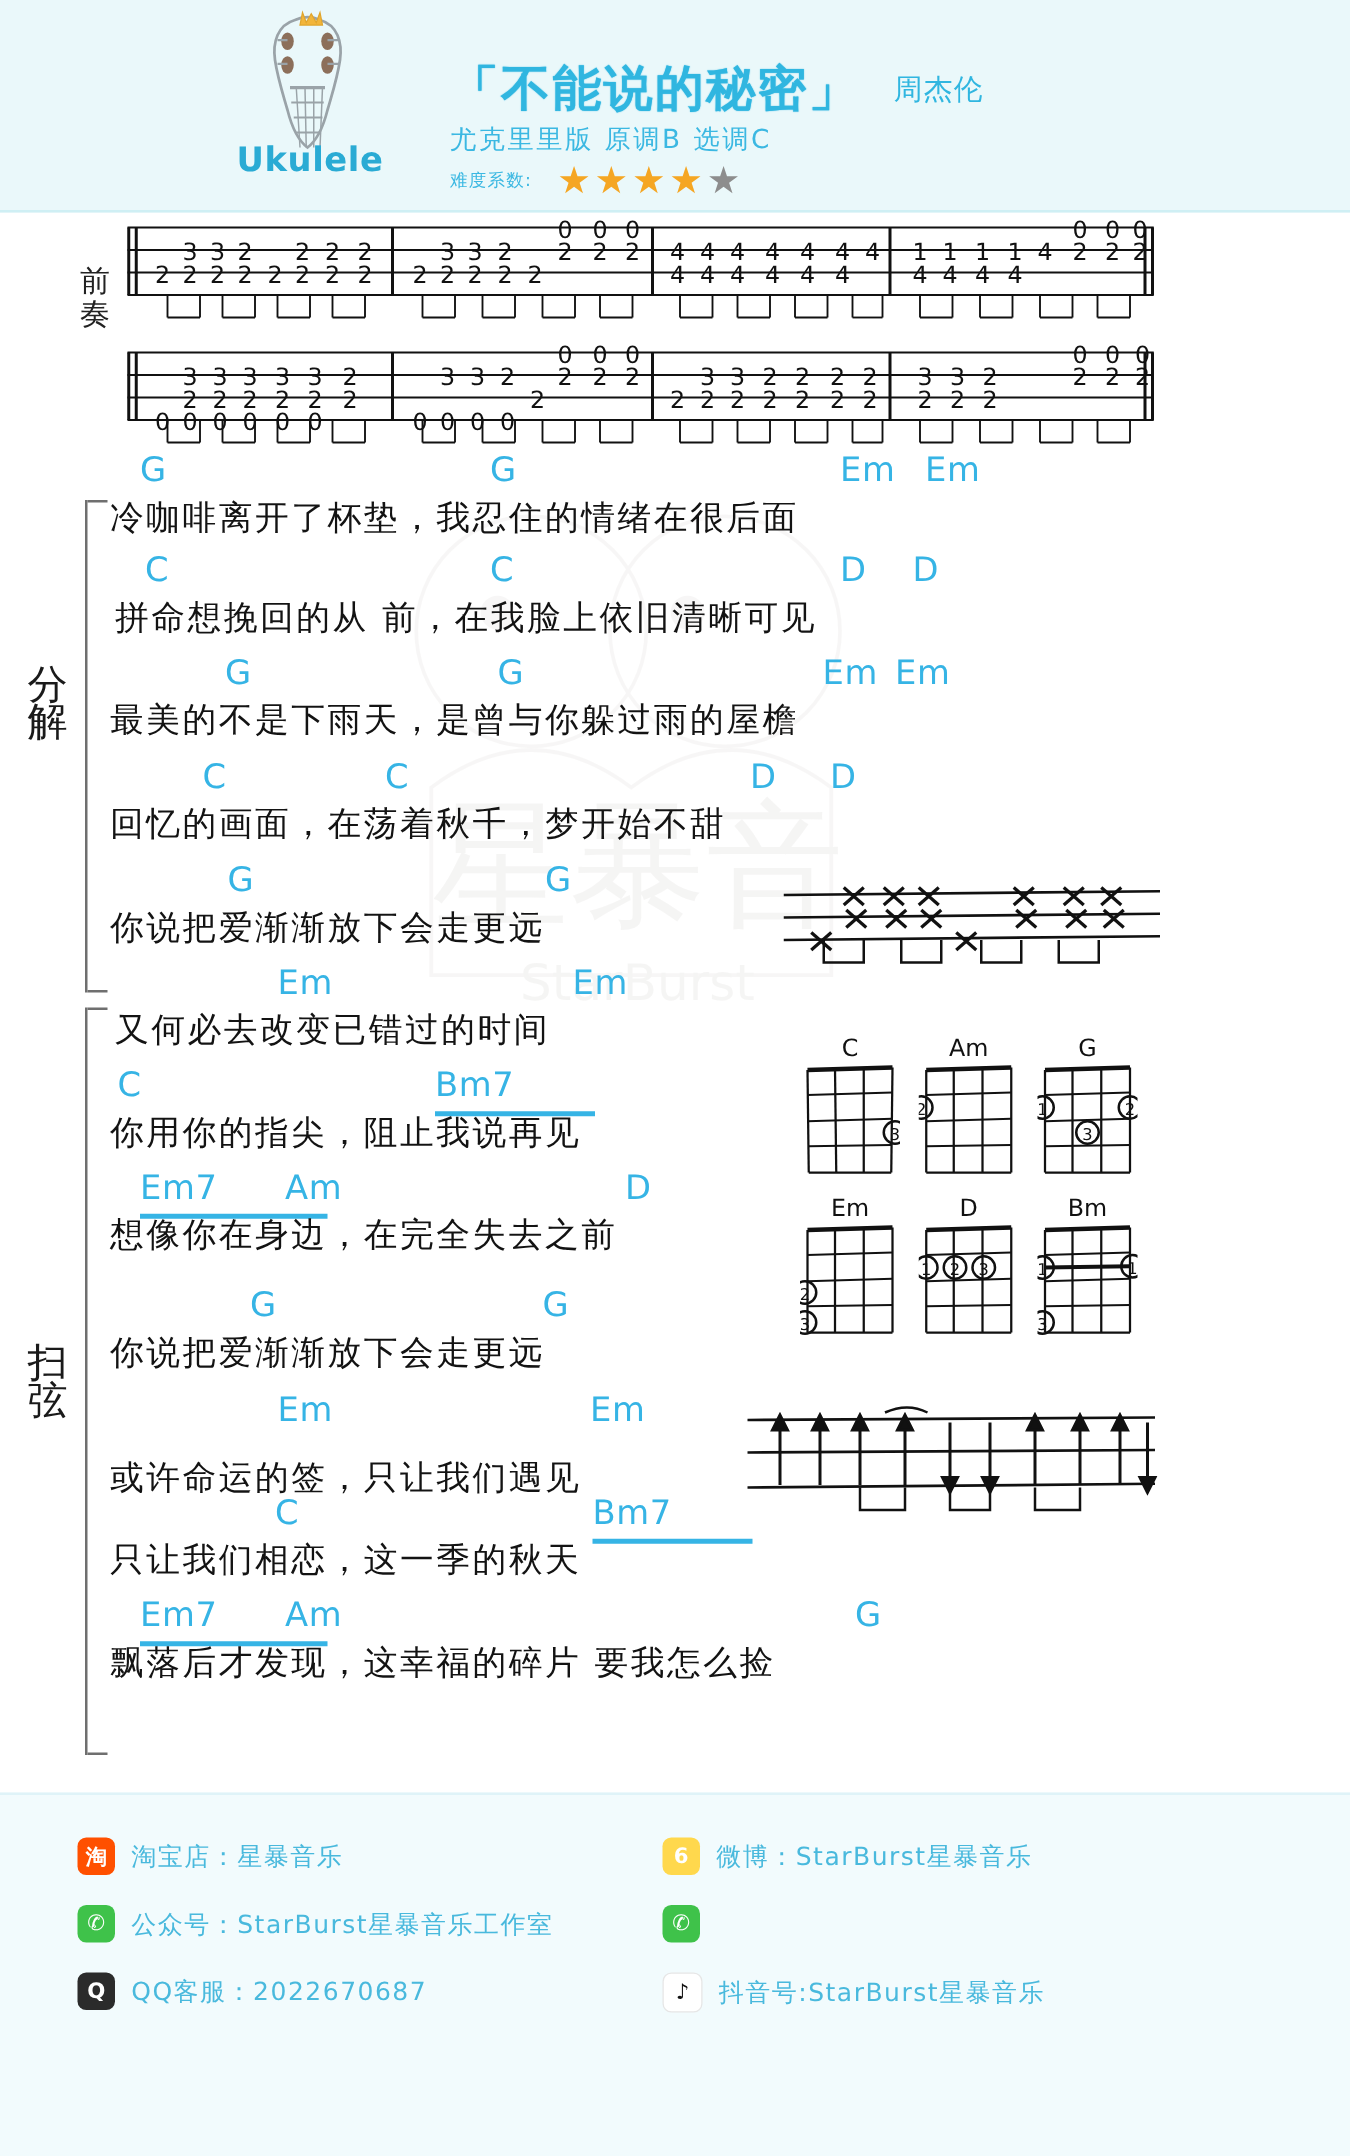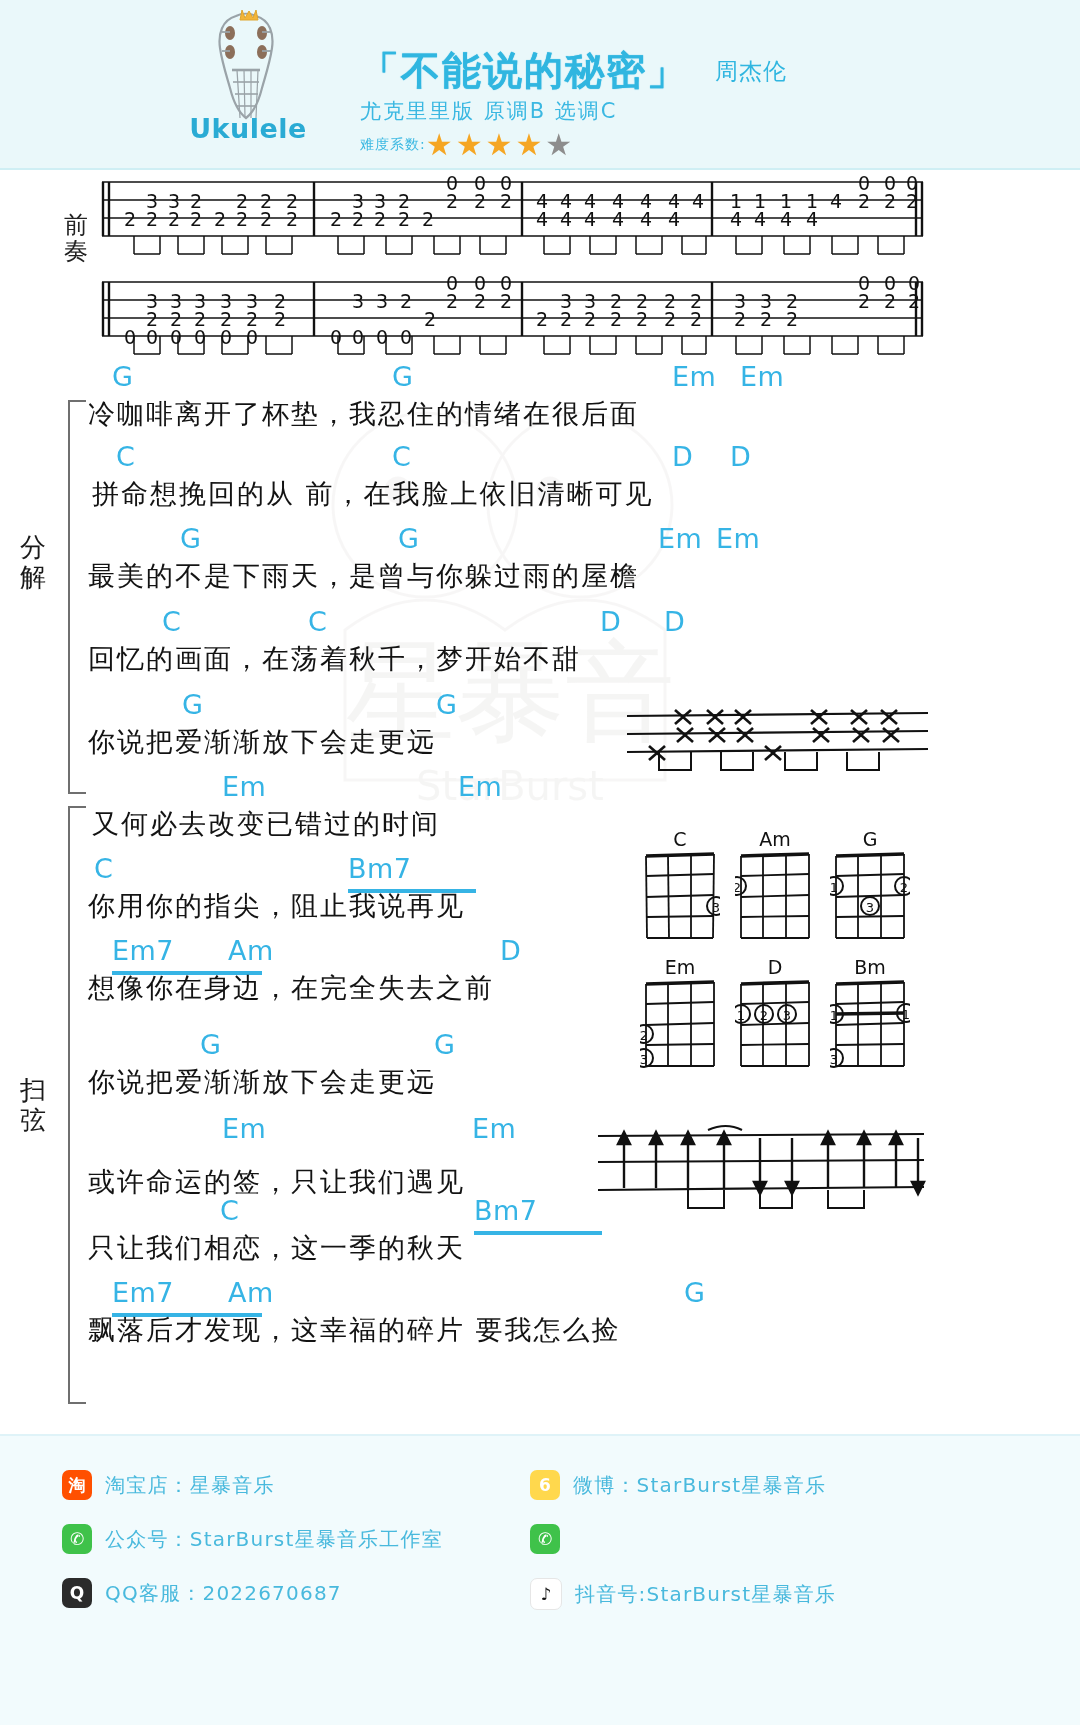--- a/index.html
+++ b/index.html
@@ -32,21 +32,21 @@
     text-shadow:0 0 1px #30b6e0;
   }
   .artist{
     display:inline-block;color:#30b6e0;font-size:23px;margin-left:22px;
     vertical-align:middle;letter-spacing:1px;
   }
   .subline{
     position:absolute;left:360px;top:97px;color:#3bb8e2;font-size:21px;letter-spacing:2px;
   }
   .difficulty{position:absolute;left:360px;top:130px;display:flex;align-items:center;}
-  .diff-label{color:#3bb8e2;font-size:14px;letter-spacing:1px;margin-right:0;}
+  .diff-label{color:#3bb8e2;font-size:14px;letter-spacing:1px;margin-right:20px;}
   .star{font-size:30px;line-height:1;margin-right:3px;}
   .star.on{color:#f5a623;}
   .star.off{color:#8d8d8d;}
 
   
   .tabs-area{position:absolute;left:0;top:168px;width:1080px;height:190px;}
   .prelude-label{
     position:absolute;left:56px;top:212px;width:40px;
     color:#222;font-size:24px;line-height:26px;text-align:center;
   }
@@ -56,22 +56,22 @@
 
   
   .body-area{position:absolute;left:0;top:358px;width:1080px;height:1062px;}
 
   .watermark{
     position:absolute;left:250px;top:330px;width:520px;height:520px;
     opacity:.09;pointer-events:none;
   }
 
   .section-label{
-    position:absolute;color:#1a1a1a;font-size:26px;line-height:30px;
-    width:36px;text-align:left;letter-spacing:0;
+    position:absolute;color:#1a1a1a;font-size:32px;line-height:30px;
+    width:36px;text-align:center;letter-spacing:0;
   }
   .bracket{position:absolute;border-left:2px solid #6f6f6f;}
   .bracket:before,.bracket:after{
     content:"";position:absolute;left:0;width:16px;height:2px;background:#6f6f6f;
   }
   .bracket:before{top:0;}
   .bracket:after{bottom:0;}
 
   .line{position:absolute;left:0;width:100%;height:84px;}
   .chordrow{position:relative;height:34px;}

